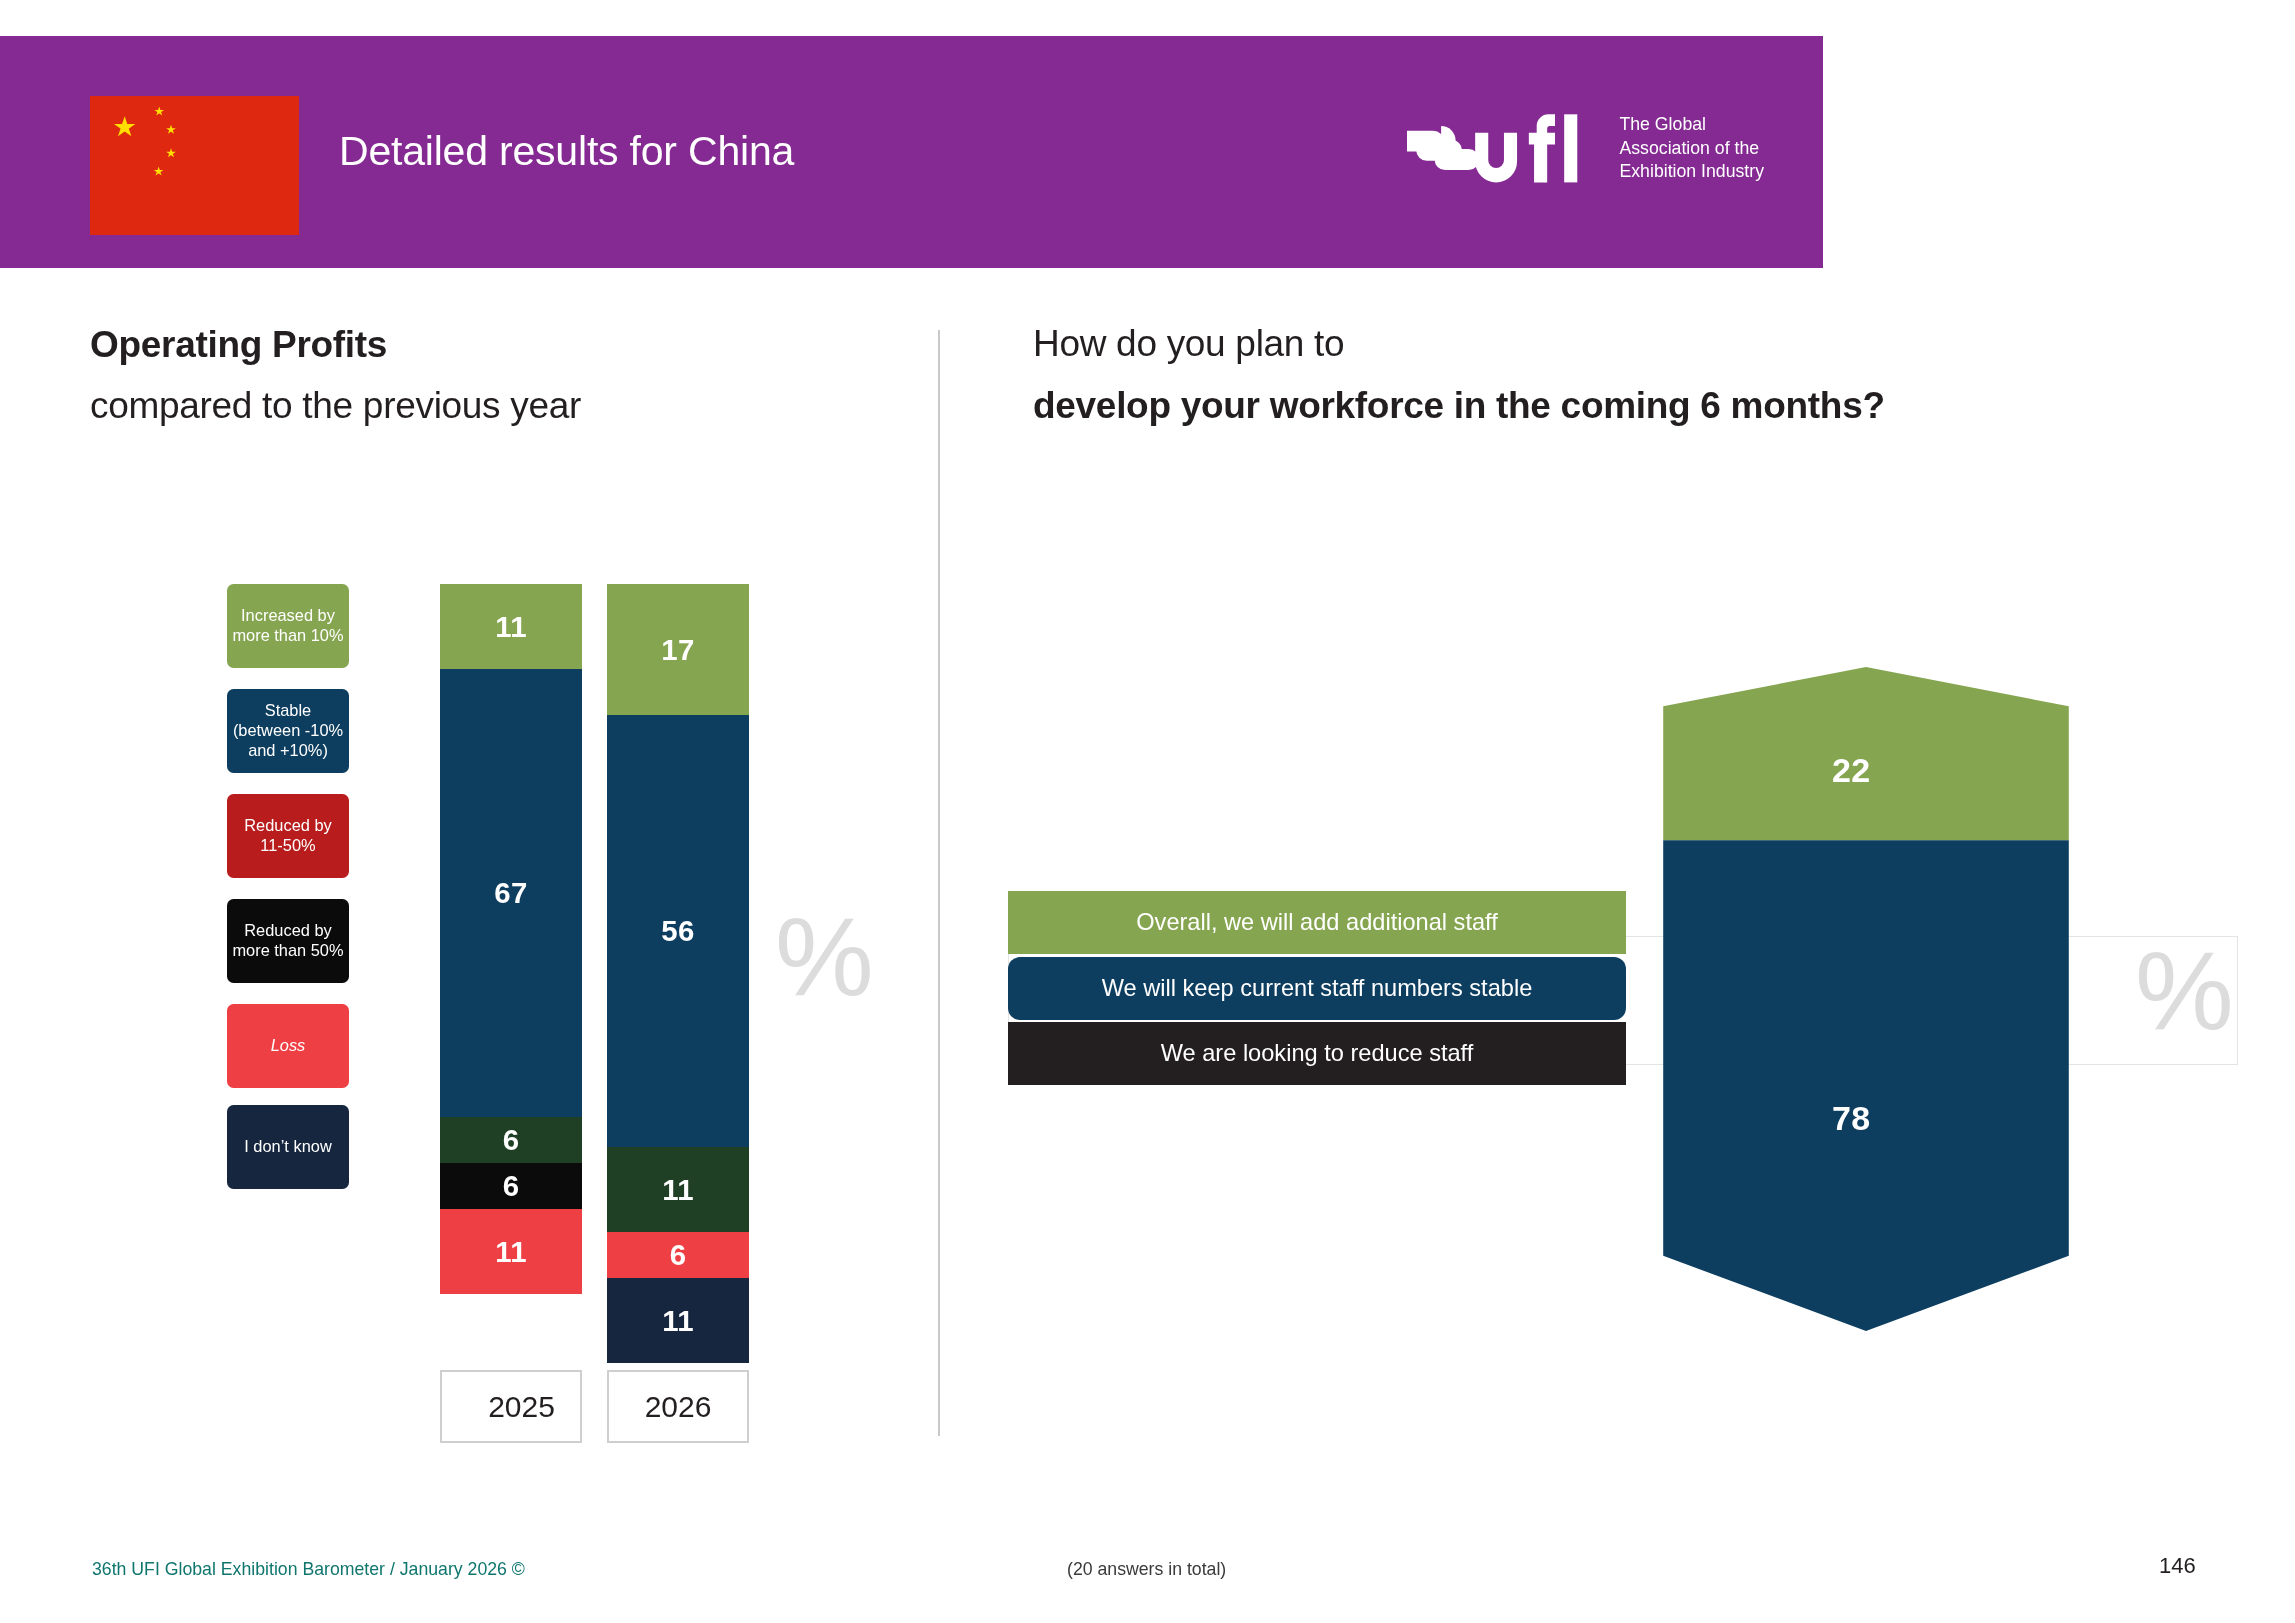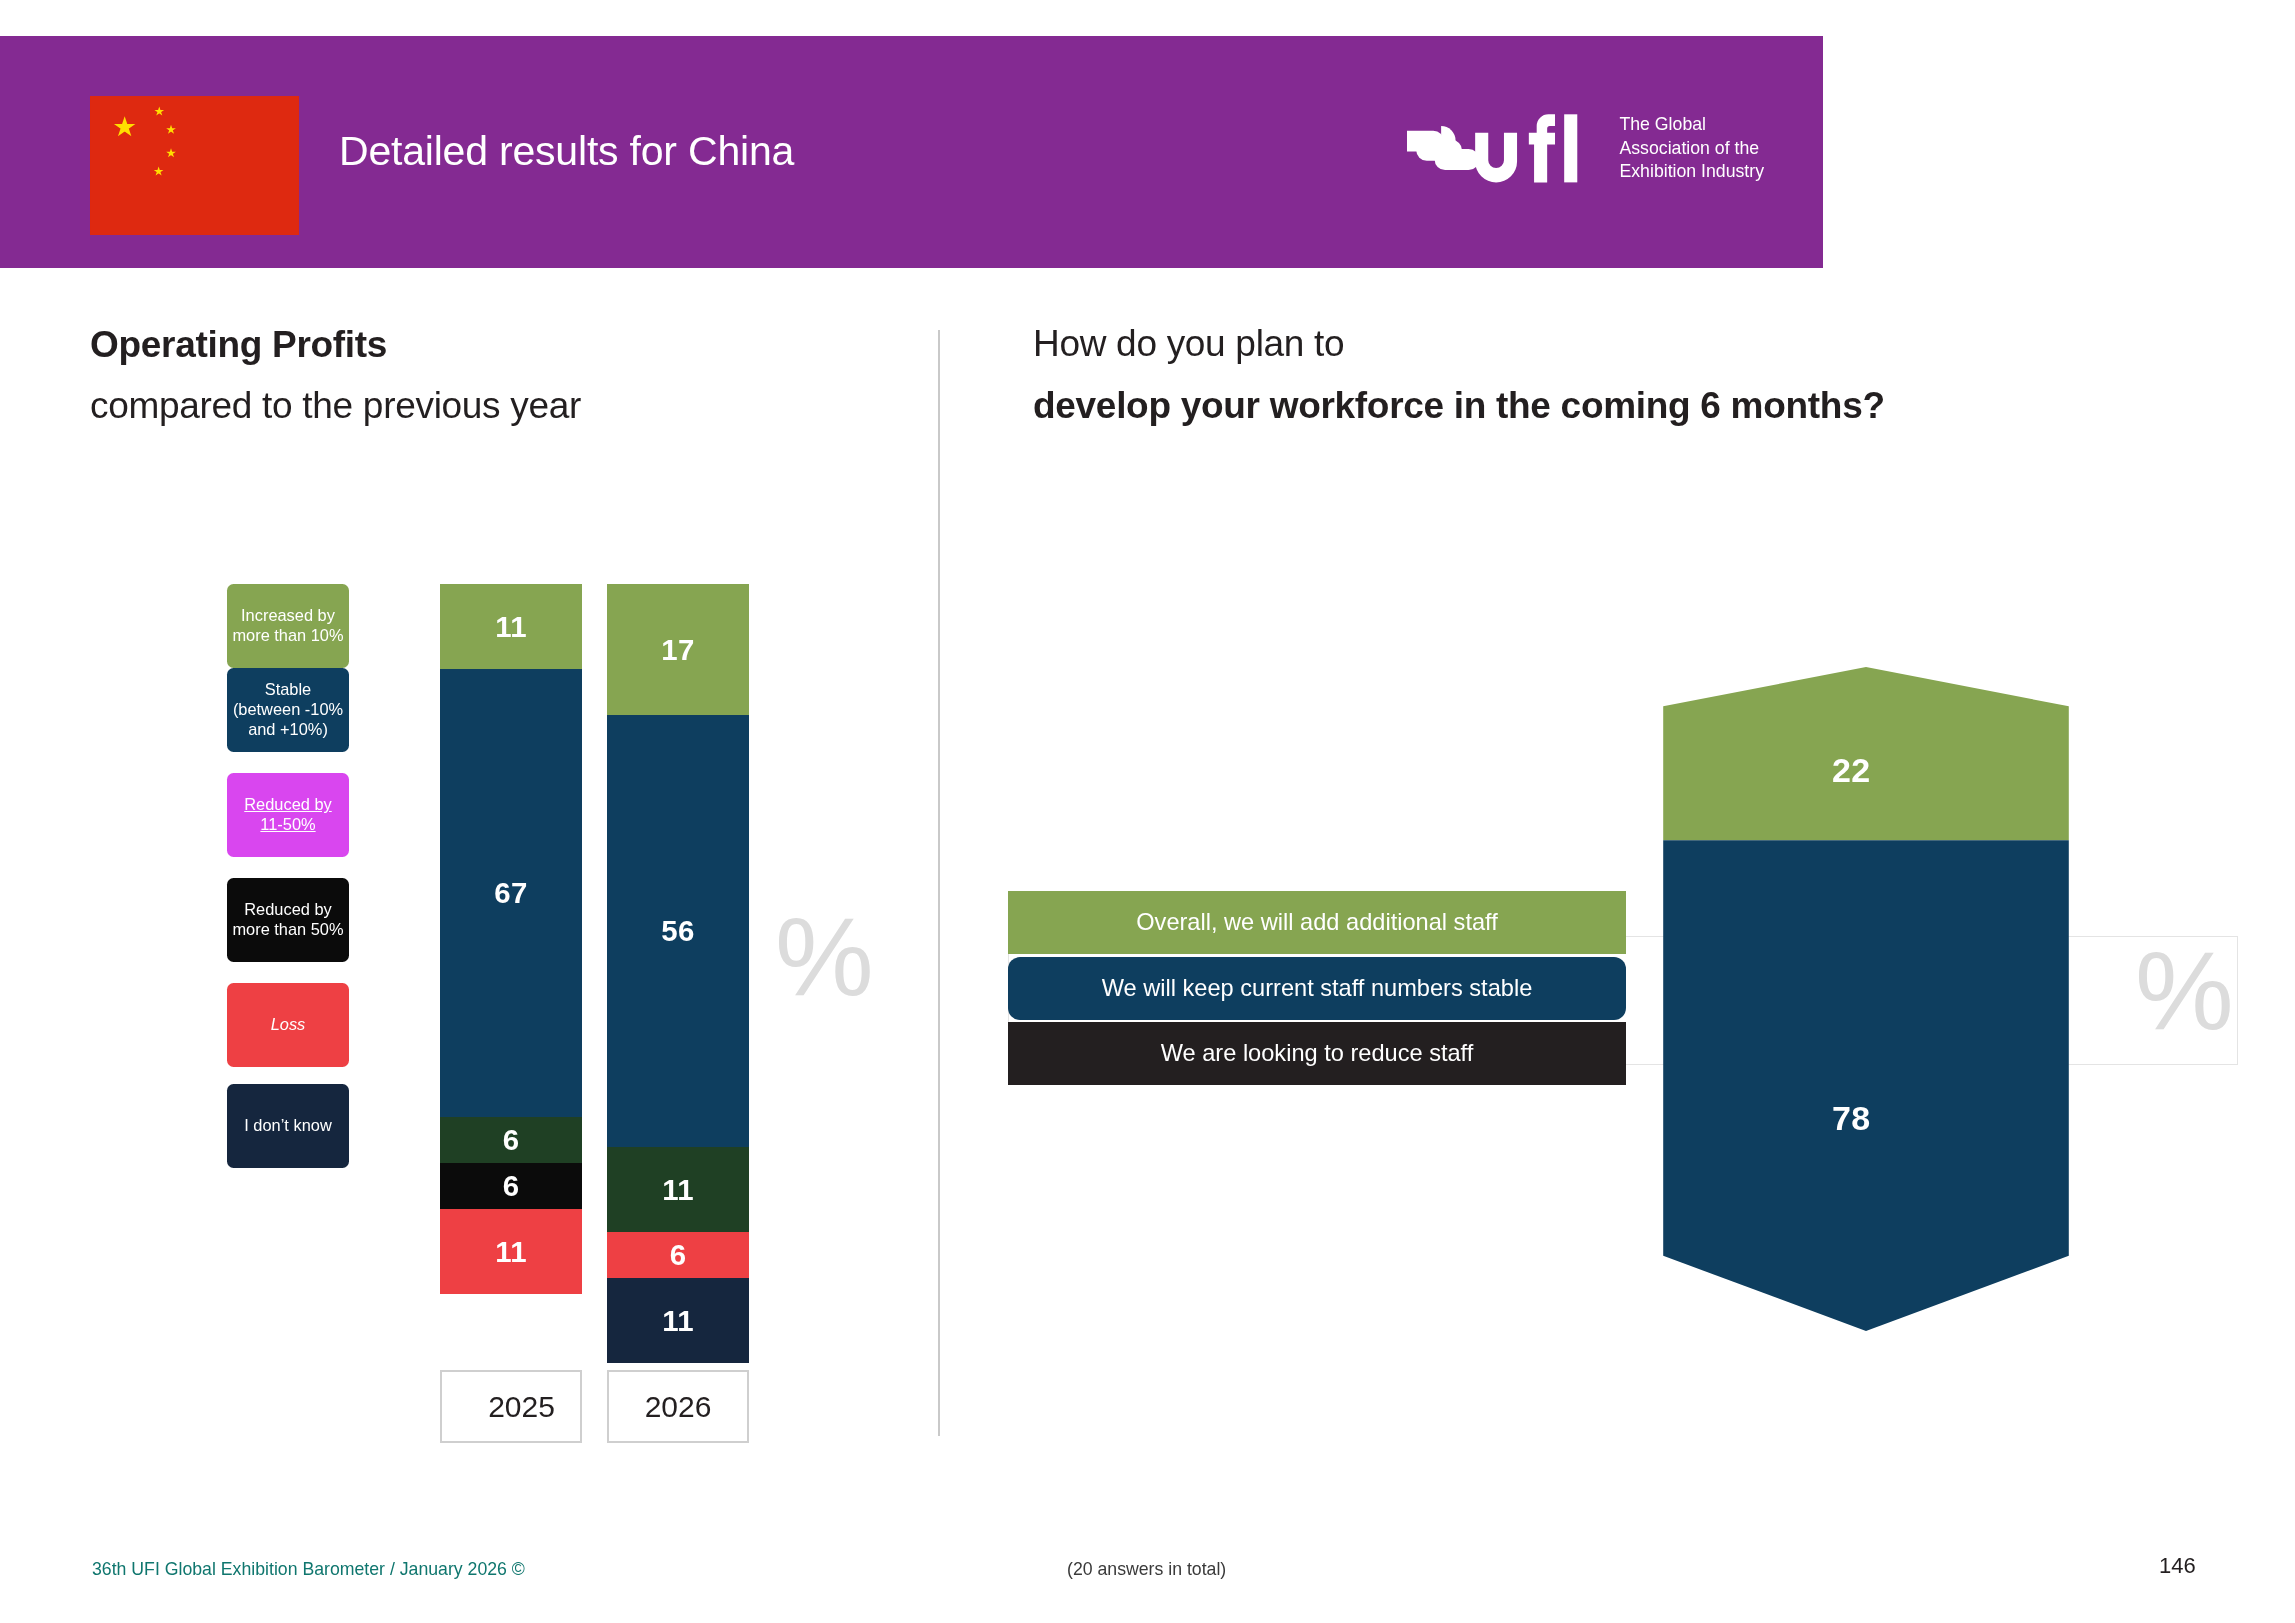--- a/index.html
+++ b/index.html
@@ -59,21 +59,21 @@
   
   #legend-left {
     position:absolute; left:227px; top:584px; width:122px;
   }
   .lg-box {
     width:122px; border-radius:6.5px;
     color:#ffffff; font-size:16.4px; line-height:1.20;
     display:flex; align-items:center; justify-content:center;
     text-align:center; padding:3.9px 5.2px;
   }
-  #lg0 { height:84px; background:#86A551; }
+  #lg0 { height:84px; background:#86A551; margin-bottom:21px; }
   #lg1 { height:84px; background:#0E3E5F; margin-bottom:21px; }
   #lg2 { height:84px; background:#1F4024; margin-bottom:21px; }
   #lg3 { height:84px; background:#0B0B0B; margin-bottom:21px; }
   #lg4 { height:84px; background:#EE4044; margin-bottom:17px;font-style:italic; }
   #lg5 { height:84px; background:#15263E; }
 
   
   .barcol { position:absolute; width:142px; }
   #bar-2025 { left:440px; top:584px; }
   #bar-2026 { left:607px; top:584px; }
@@ -209,21 +209,21 @@
 </div>
 
 <div id="divider"></div>
 
 <div id="left-title-1">Operating Profits</div>
 <div id="left-title-2">compared to the previous year</div>
 
 <div id="legend-left">
   <div class="lg-box" id="lg0" style="background: rgb(134, 165, 81);">Increased by more than 10%</div>
   <div class="lg-box" id="lg1" style="background: rgb(14, 62, 95);">Stable (between -10% and +10%)</div>
-  <div class="lg-box" id="lg2" style="background: #d946ef; text-decoration: underline;">Reduced by 11-50%</div>
+  <div class="lg-box" id="lg2" style="background: #b91c1c;">Reduced by 11-50%</div>
   <div class="lg-box" id="lg3" style="background: rgb(11, 11, 11);">Reduced by more than 50%</div>
   <div class="lg-box" id="lg4" style="background: rgb(238, 64, 68);">Loss</div>
   <div class="lg-box" id="lg5" style="background: rgb(21, 38, 62);">I don’t know</div>
 </div>
 
 <div class="barcol" id="bar-2025">
     <div class="seg" style="height: 85px; background: rgb(134, 165, 81);">
       <span>11</span>
     </div>
     <div class="seg" style="height: 448px; background: rgb(14, 62, 95);">

